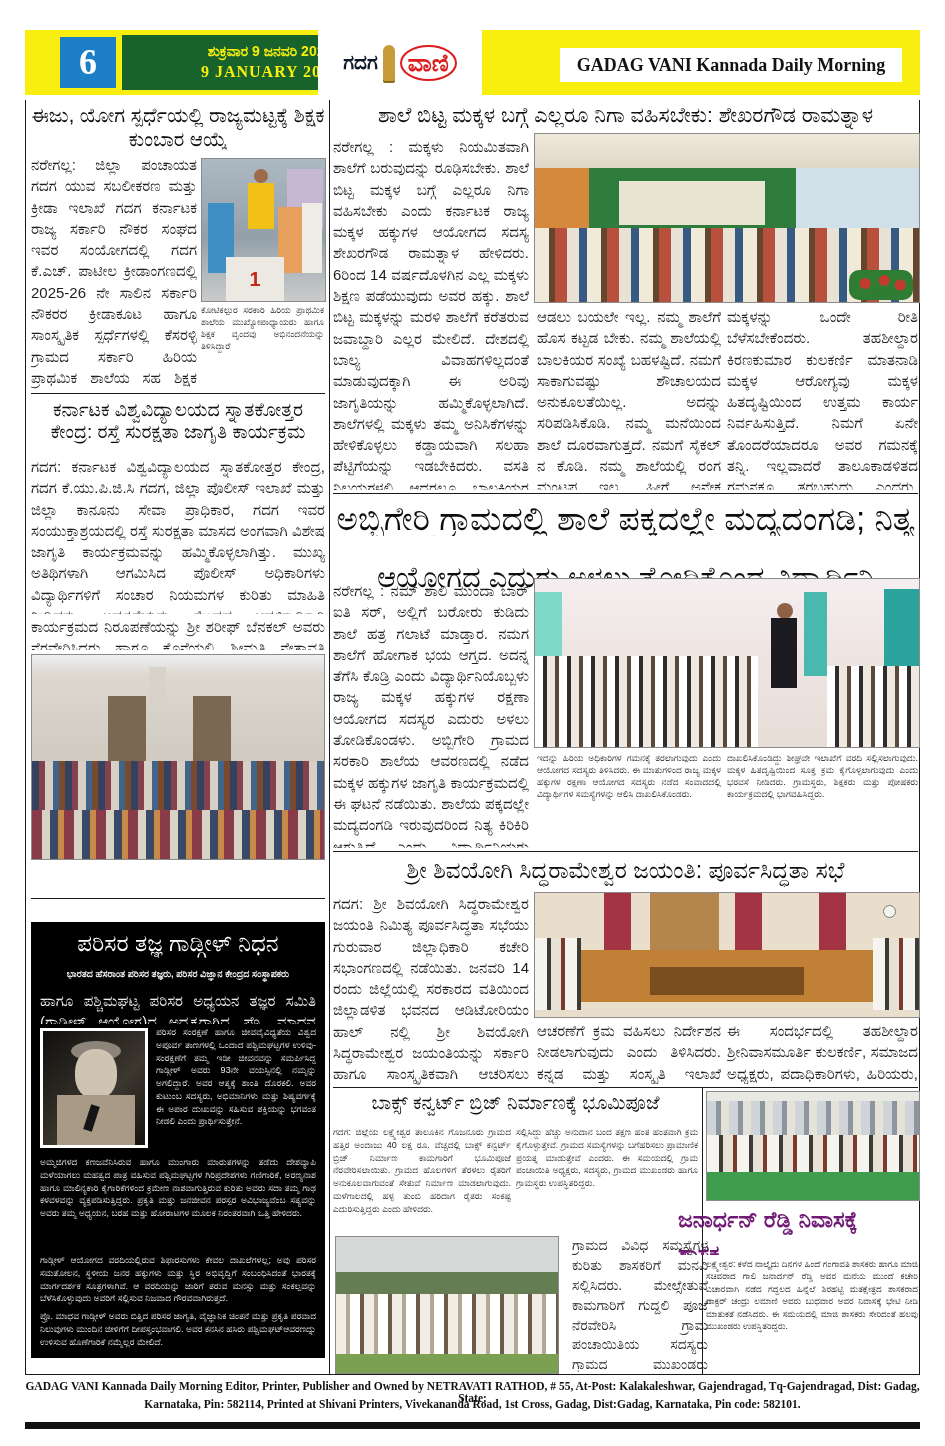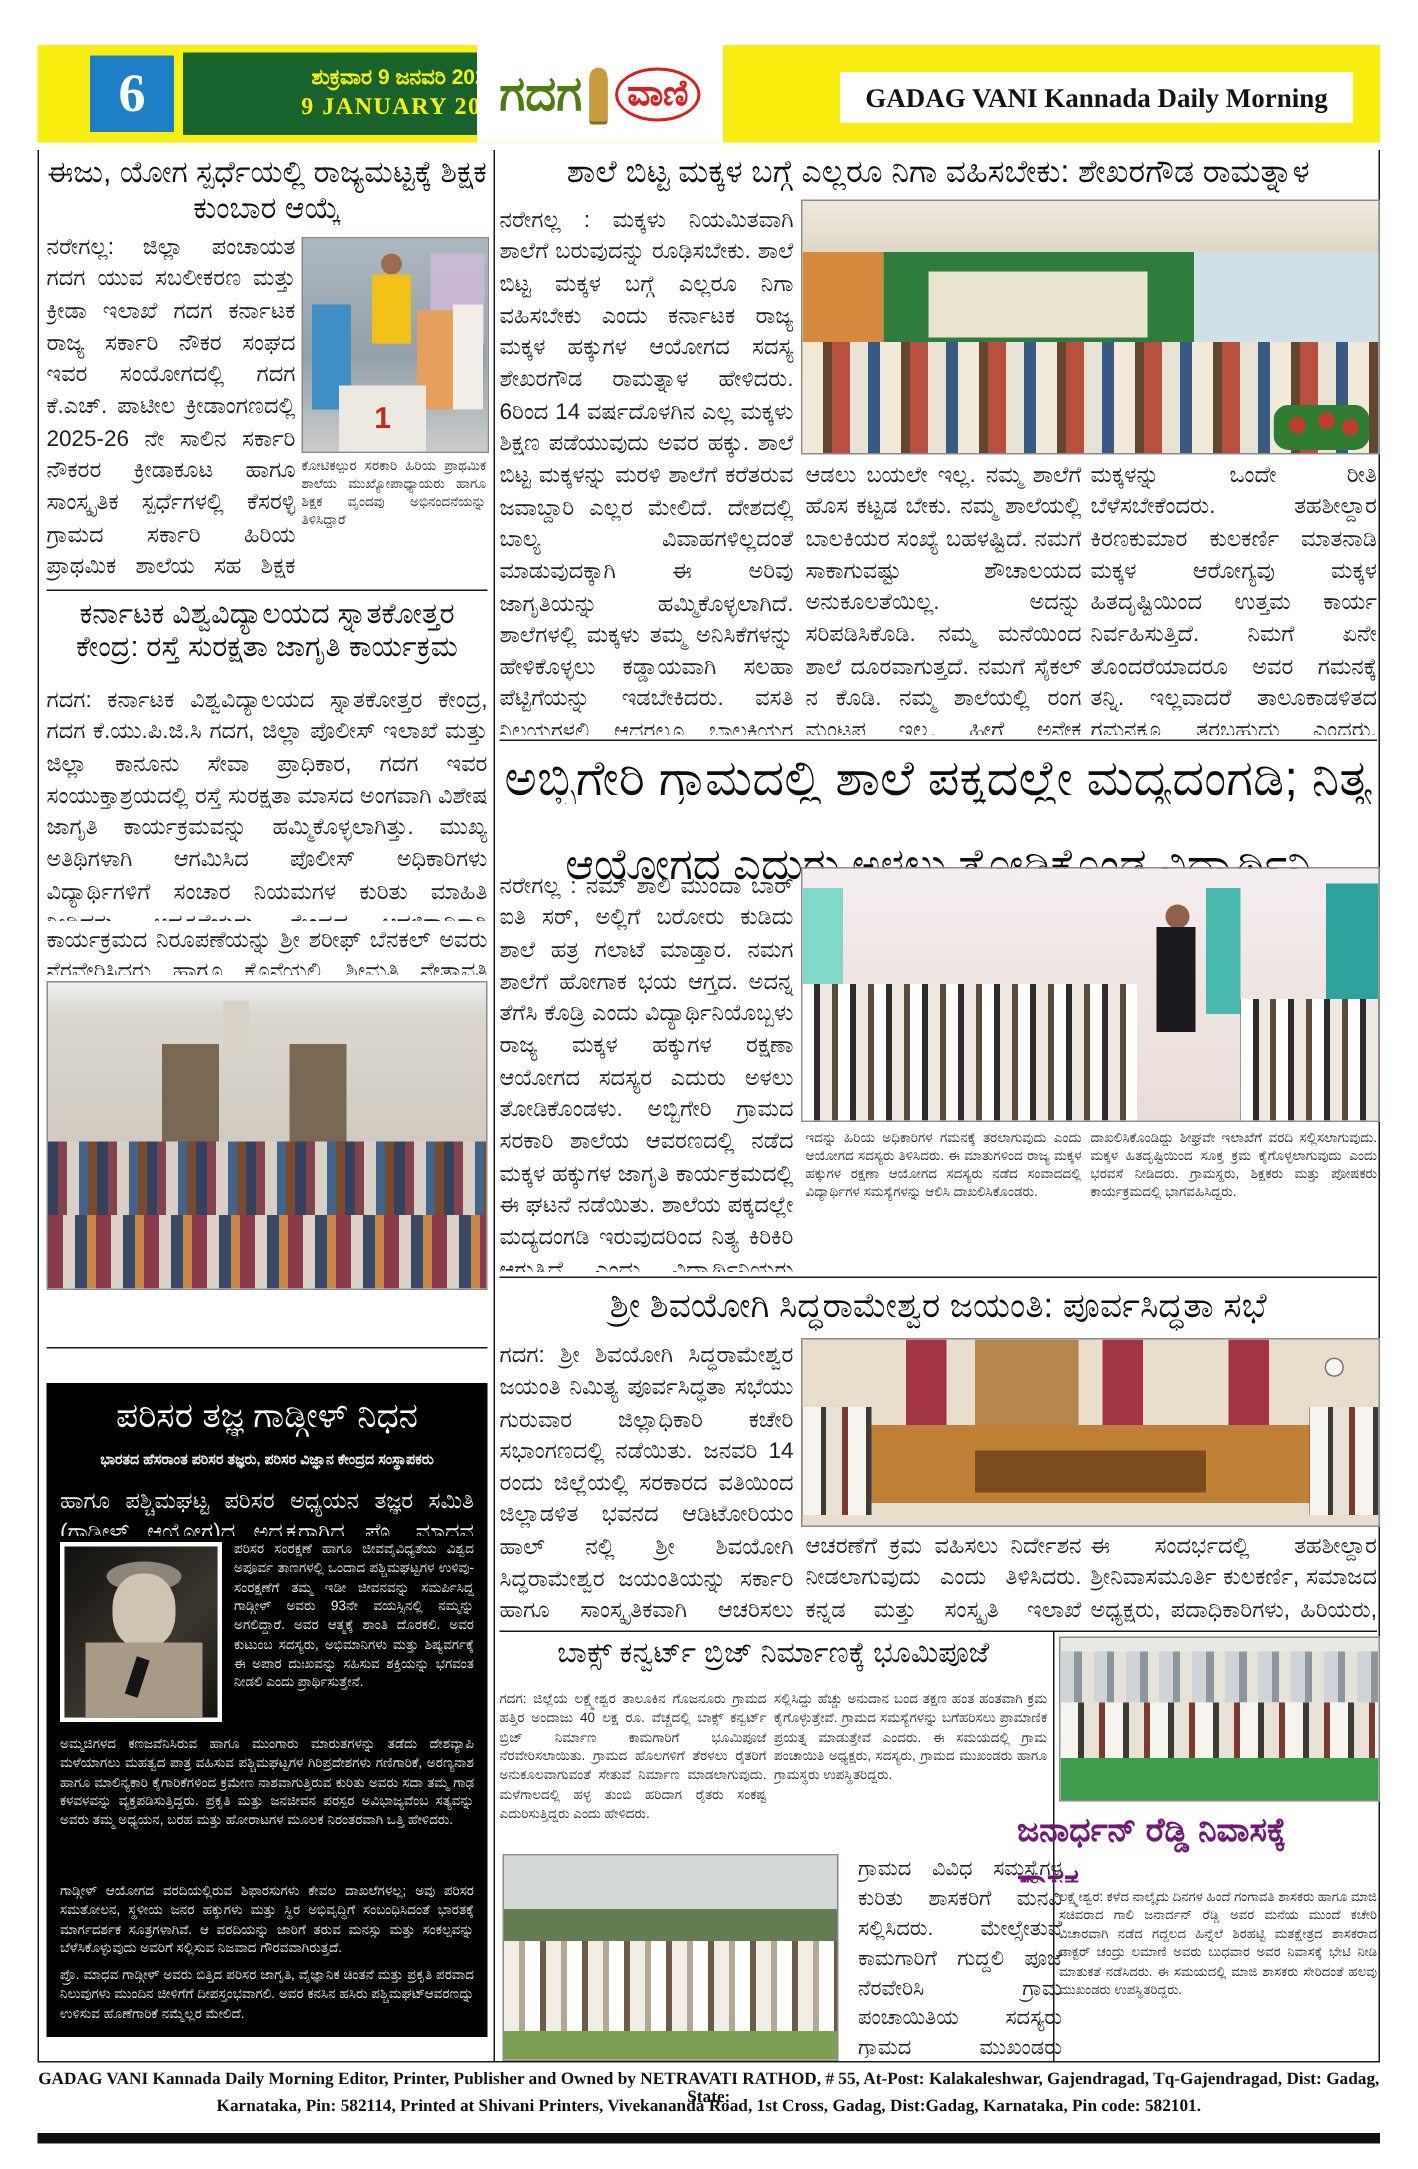--- a/index.html
+++ b/index.html
@@ -34,21 +34,21 @@
   </div>
 
   <div class="abs" style="left:122px;top:35px;width:296px;height:55px;background:#18632c;color:#f8ee10;
               font-weight:bold;text-align:center;padding-top:6px;box-sizing:border-box;">
     <div style="font-size:14px;line-height:20px;">ಶುಕ್ರವಾರ 9 ಜನವರಿ 2026</div>
     <div class="serif" style="font-size:16px;line-height:22px;letter-spacing:1px;">9 JANUARY 2026</div>
   </div>
 
   <div class="abs" style="left:318px;top:30px;width:164px;height:65px;background:#ffffff;display:flex;
               align-items:center;justify-content:center;gap:5px;">
-    <span style="color:#4d7c0f;font-weight:bold;font-size:32px;">ಗದಗ</span>
+    <span style="color:#0f172a;font-weight:bold;font-size:20px;">ಗದಗ</span>
     <span style="display:inline-block;width:12px;height:36px;background:#c79b3a;
                  border-radius:6px 6px 2px 2px;box-shadow:0 2px 0 #8a6a20;"></span>
     <span style="color:#dd1c1c;font-weight:bold;font-size:24px;border:2px solid #dd1c1c;
                  border-radius:50%;padding:2px 6px;">ವಾಣಿ</span>
   </div>
 
   <div class="abs serif" style="left:560px;top:48px;width:342px;height:34px;background:#ffffff;color:#131313;
               font-weight:bold;font-size:18px;text-align:center;line-height:34px;">
     <span>GADAG VANI Kannada Daily Morning</span>
   </div>

